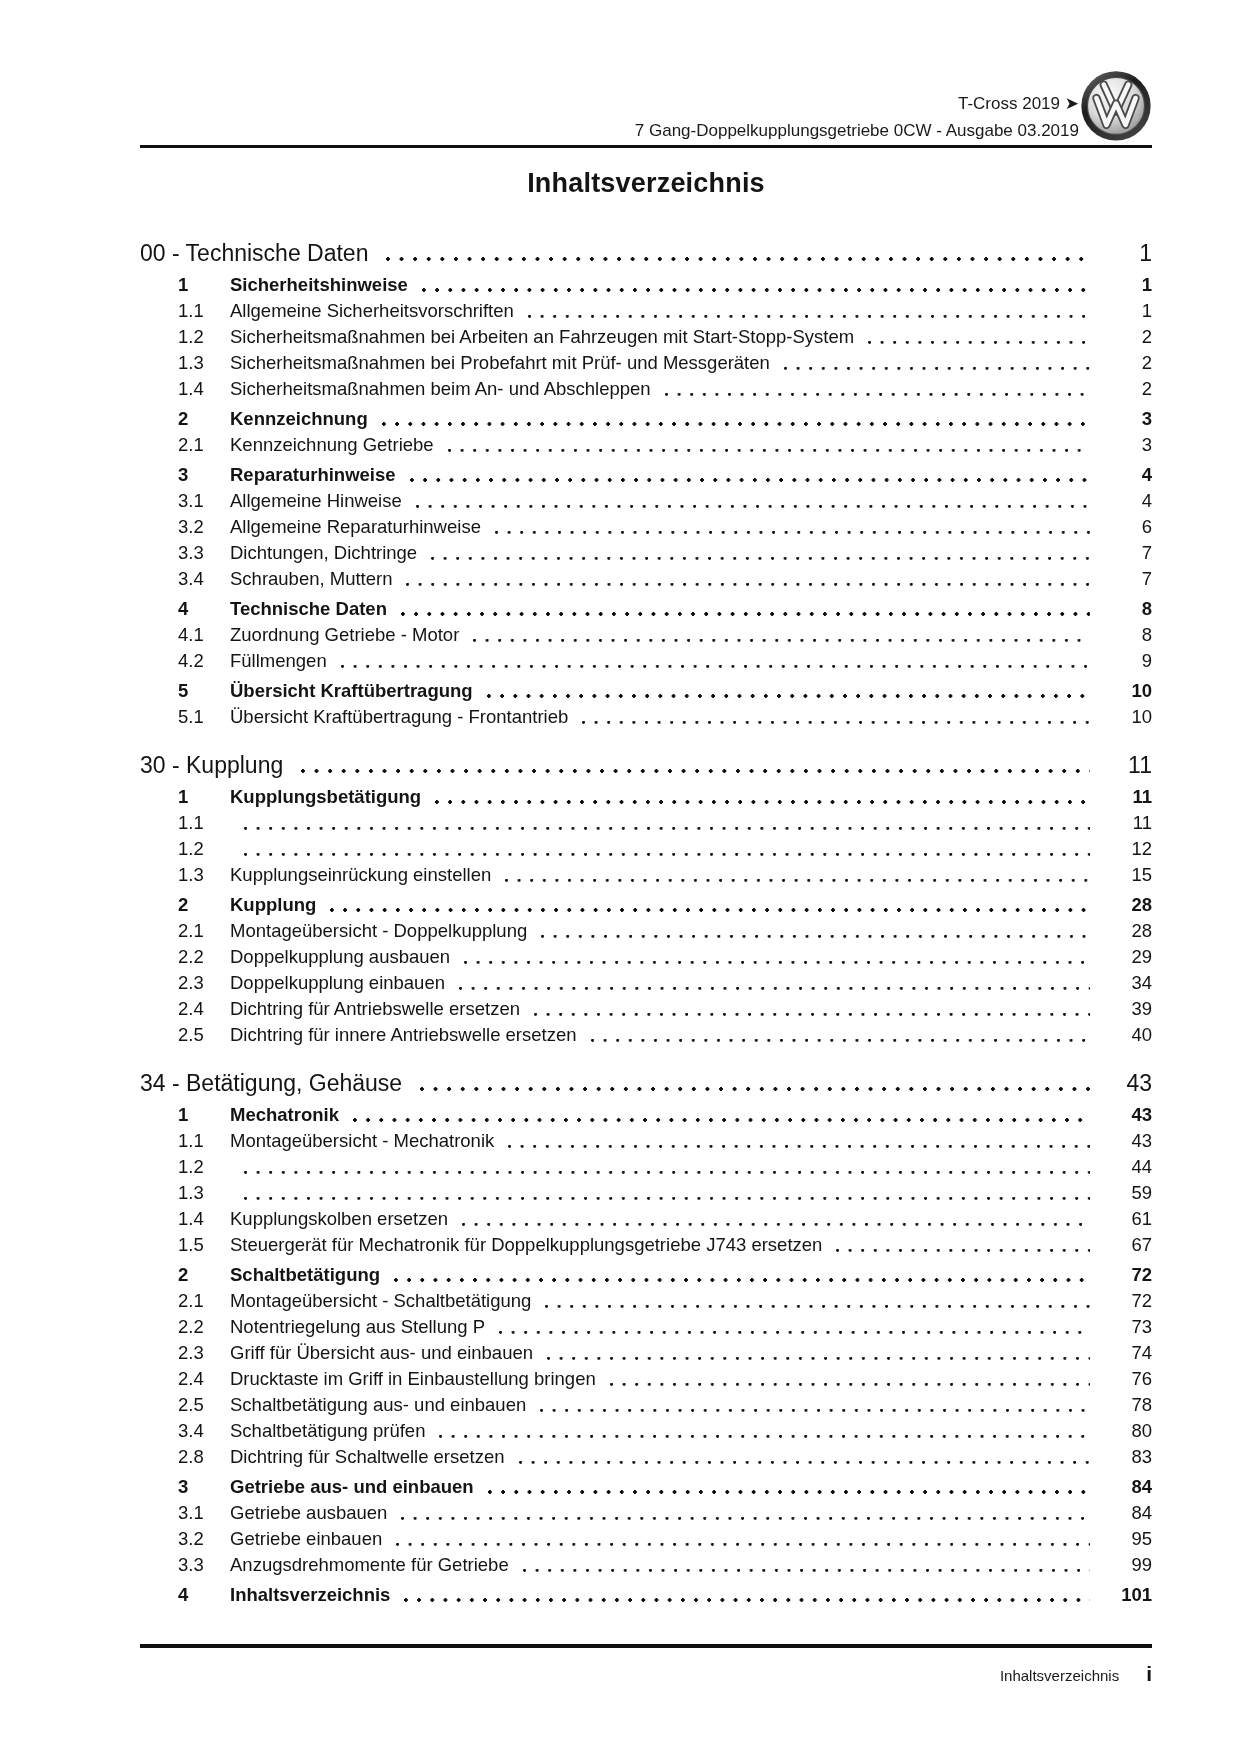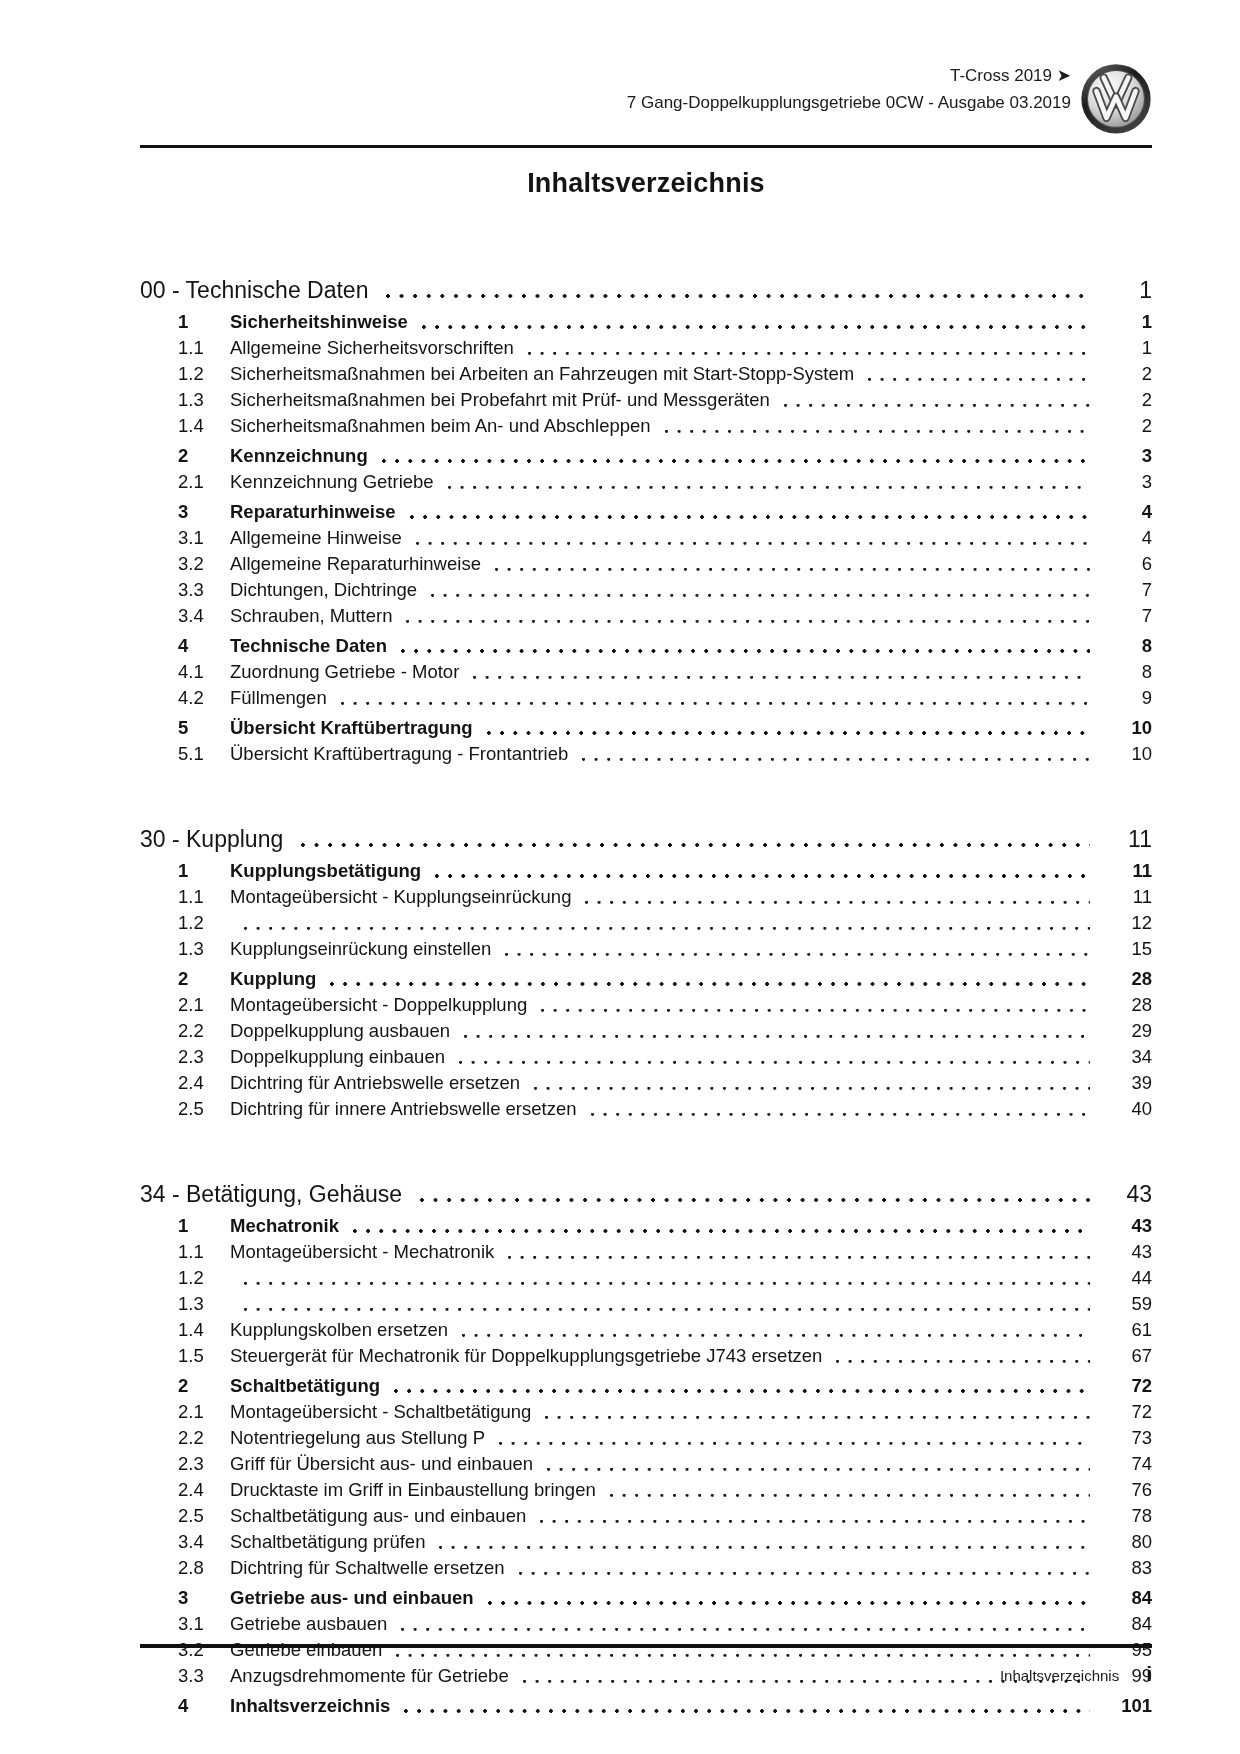--- a/index.html
+++ b/index.html
@@ -7,21 +7,21 @@
     position:relative;
     width:1240px;height:1754px;
     background:#ffffff;
     color:#141414;
     font-family:"Liberation Sans","DejaVu Sans",sans-serif;
     overflow:hidden;
   }
   
   .page-header{
     position:absolute;left:140px;top:62px;width:1012px;height:83px;
-    display:flex;justify-content:flex-end;align-items:flex-start;gap:9px;
+    display:flex;justify-content:flex-end;align-items:flex-end;gap:1px;
   }
   .header-text{
     text-align:right;font-size:17px;line-height:27px;color:#1a1a1a;
     padding-bottom:1px;white-space:nowrap;
   }
   .logo-wrap{width:72px;height:76px;flex:none;}
   .logo-wrap svg{width:72px;height:76px;display:block;}
   .header-rule{
     position:absolute;left:140px;top:145px;width:1012px;height:3px;background:#101010;
   }
@@ -32,21 +32,21 @@
   }
   
   .toc{
     position:absolute;left:140px;top:238px;width:1012px;
   }
   .sec-row{
     display:flex;align-items:baseline;
     font-size:23px;line-height:30px;margin-top:20px;white-space:nowrap;
   }
   .sec-row:first-child{margin-top:0;}
-  .sec-title{flex:none;margin-top:37px;}
+  .sec-title{flex:none;}
   .sec-page{flex:none;min-width:50px;text-align:right;}
   .entry{
     display:flex;align-items:baseline;
     font-size:18.5px;line-height:26px;white-space:nowrap;
   }
   .entry.bold{font-weight:bold;margin-top:4px;}
   .num{flex:none;width:90px;padding-left:38px;box-sizing:border-box;}
   .etitle{flex:none;}
   
   .dots{
@@ -231,21 +231,20 @@
         <span class="sec-page">11</span>
       </div>
       <div class="entry bold">
         <span class="num">1</span>
         <span class="etitle">Kupplungsbetätigung</span>
         <span class="dots"></span>
         <span class="page-num">11</span>
       </div>
       <div class="entry">
         <span class="num">1.1</span>
-        <span class="etitle">Montageübersicht - Kupplungseinrückung</span>
         <span class="dots"></span>
         <span class="page-num">11</span>
       </div>
       <div class="entry">
         <span class="num">1.2</span>
         <span class="dots"></span>
         <span class="page-num">12</span>
       </div>
       <div class="entry">
         <span class="num">1.3</span>

